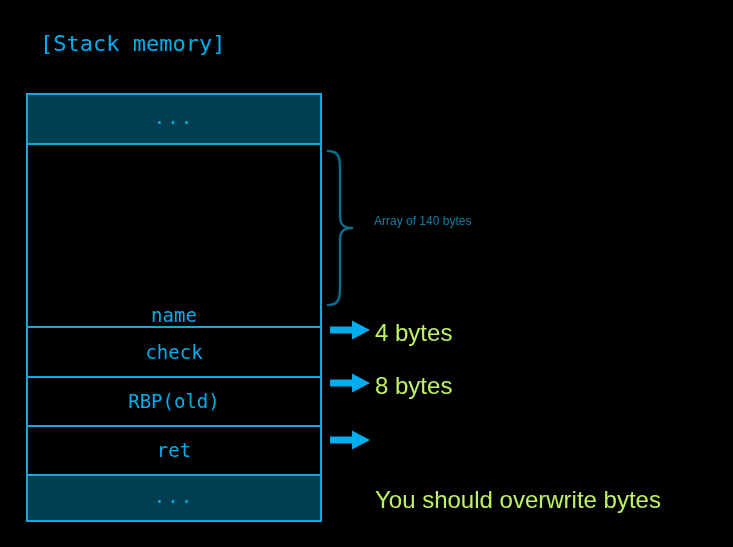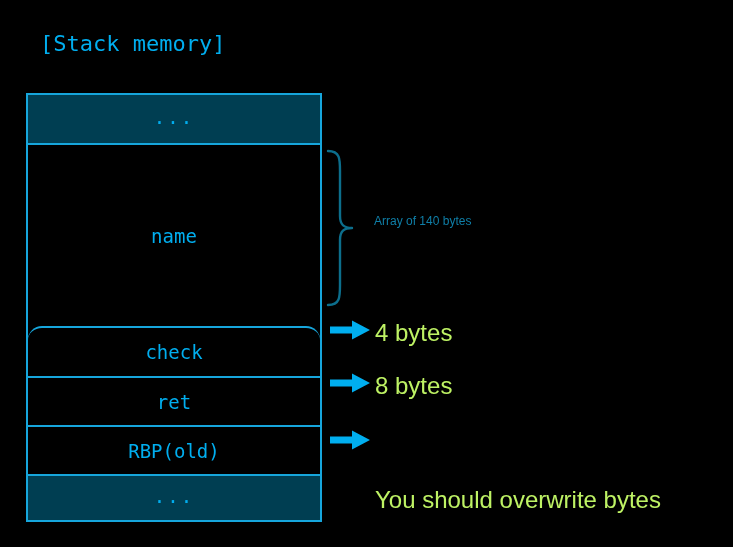--- a/index.html
+++ b/index.html
@@ -64,22 +64,22 @@
   .dots {
     display: inline-block;
     font-size: 19px;
     letter-spacing: 2px;
     line-height: 1;
     transform: translateY(-2px);
   }
 
   
   .h-ellipsis-top { height: 54px; }
-  .h-name         { height: 204px; }
-  .h-check        { height: 55px; border-radius: 14px; }
+  .h-name         { height: 204px; align-items: flex-end; }
+  .h-check        { height: 55px; }
   .h-rbp          { height: 54px; }
   .h-ret          { height: 55px; }
   .h-ellipsis-bot { height: 51px; }
 
   
   .brace {
     position: absolute;
     left: 326px;
     top: 149px;
     width: 30px;
@@ -130,26 +130,26 @@
     </div>
 
     <div class="stack-row h-name">
       <span>name</span>
     </div>
 
     <div class="stack-row h-check">
       <span>check</span>
     </div>
 
+    <div class="stack-row h-rbp">
+      <span>RBP(old)</span>
+    </div>
+
     <div class="stack-row h-ret">
       <span>ret</span>
-    </div>
-
-    <div class="stack-row h-rbp">
-      <span>RBP(old)</span>
     </div>
 
     <div class="stack-row row-filled h-ellipsis-bot">
       <span class="dots">...</span>
     </div>
 
   </div>
 
   <div class="brace">
     <svg width="30" height="158" viewBox="0 0 30 158" fill="none" xmlns="http://www.w3.org/2000/svg">

